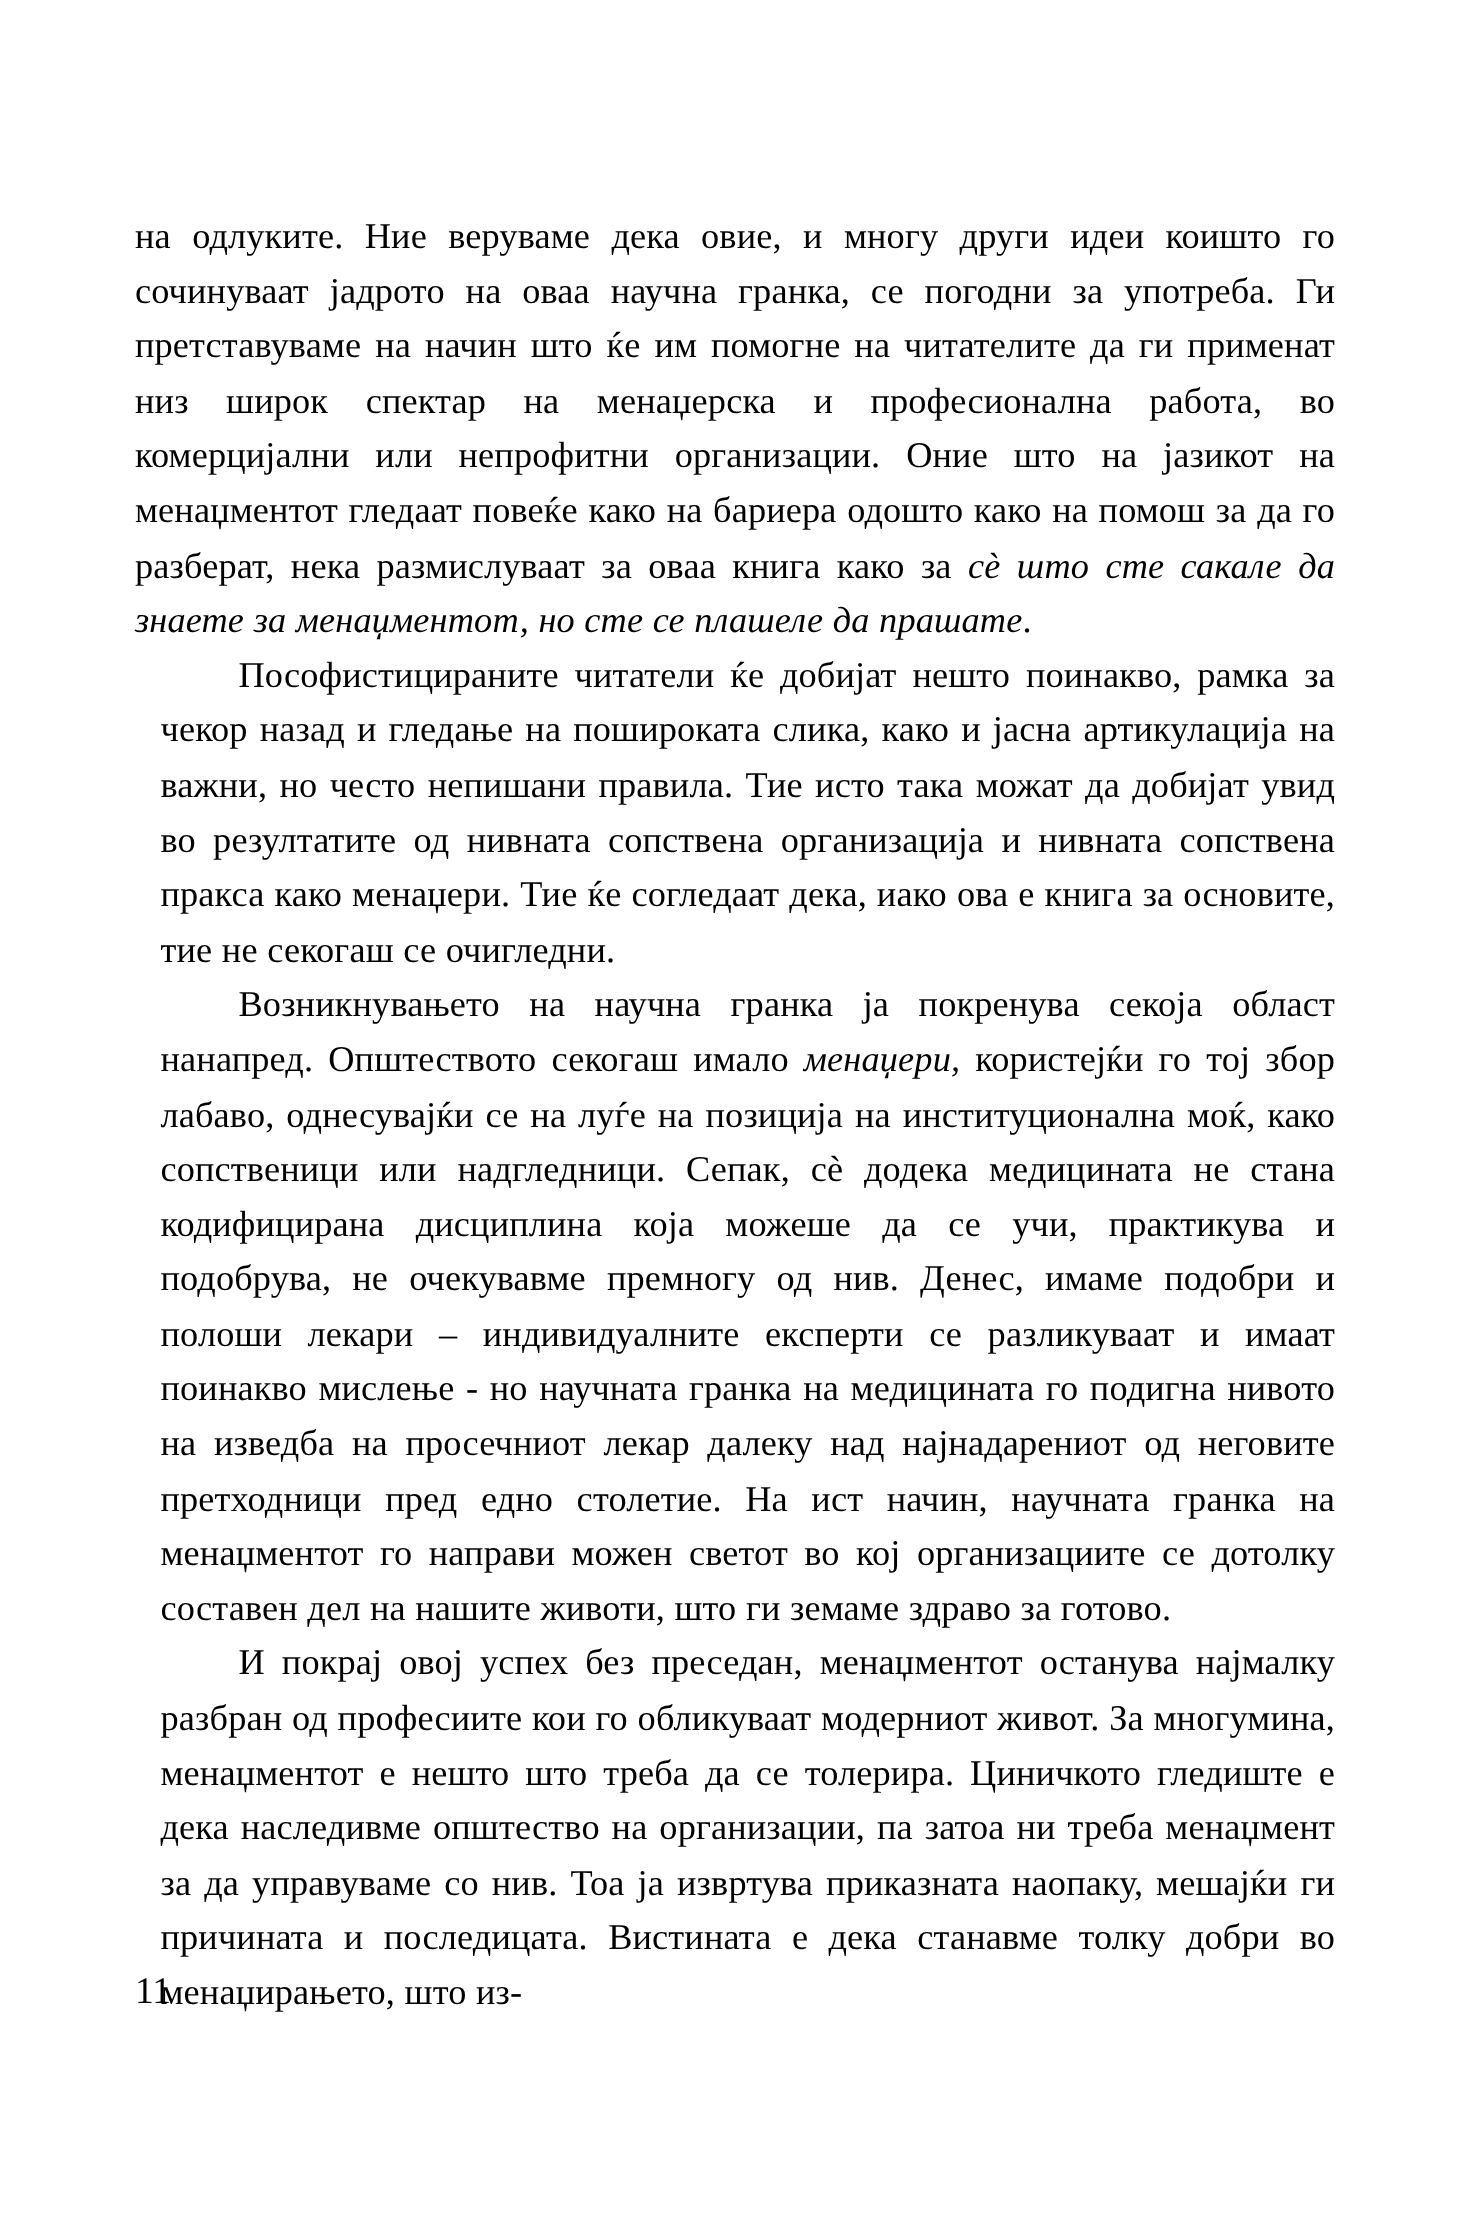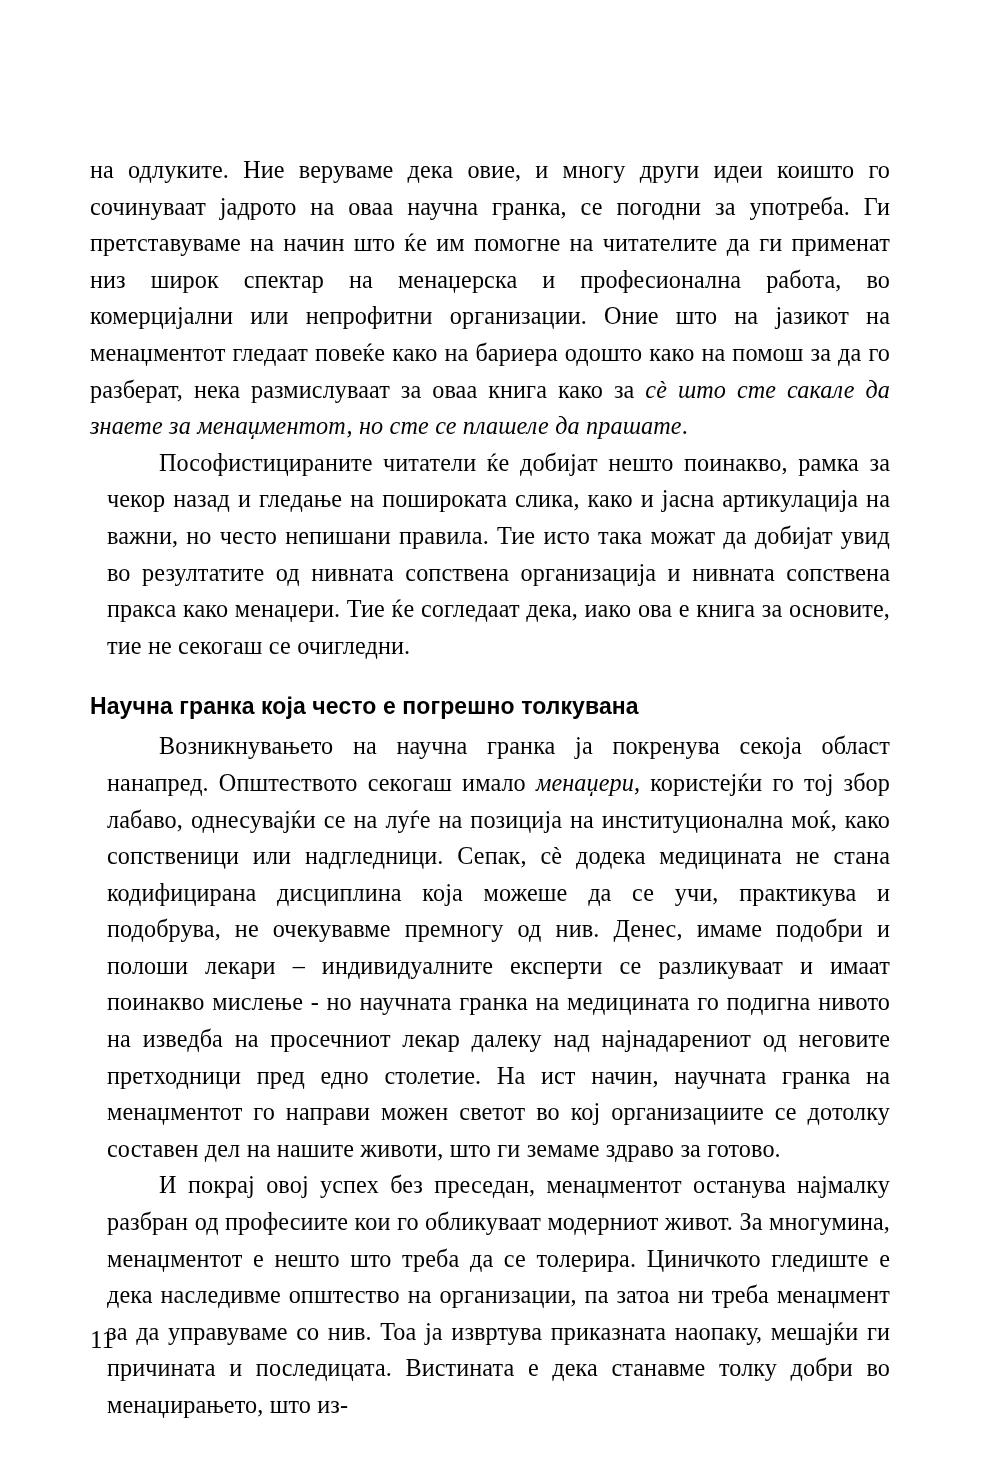--- a/index.html
+++ b/index.html
@@ -11,21 +11,21 @@
     width: 982px;
     height: 1484px;
     font-family: "Liberation Serif", serif;
     color: #000000;
     position: relative;
     overflow: hidden;
   }
   .page {
     position: absolute;
     left: 0;
-    top: 12px;
+    top: 0;
     width: 982px;
     height: 1068px;
     background: #ffffff;
   }
   .text-column {
     position: absolute;
     left: 90px;
     top: 140px;
     width: 800px;
   }
@@ -70,21 +70,20 @@
   <div class="text-column">
 
     <p class="para">
       <span>на одлуките. Ние веруваме дека овие, и многу други идеи коишто го сочинуваат јадрото на оваа научна гранка, се погодни за употреба. Ги претставуваме на начин што ќе им помогне на читателите да ги применат низ широк спектар на менаџерска и професионална работа, во комерцијални или непрофитни организации. Оние што на јазикот на менаџментот гледаат повеќе како на бариера одошто како на помош за да го разберат, нека размислуваат за оваа книга како за </span><span class="italic">сè што сте сакале да знаете за менаџментот, но сте се плашеле да прашате</span><span>.</span>
     </p>
 
     <p class="para indent">
       <span>Пософистицираните читатели ќе добијат нешто поинакво, рамка за чекор назад и гледање на пошироката слика, како и јасна артикулација на важни, но често непишани правила. Тие исто така можат да добијат увид во резултатите од нивната сопствена организација и нивната сопствена пракса како менаџери. Тие ќе согледаат дека, иако ова е книга за основите, тие не секогаш се очигледни.</span>
     </p>
 
-    <h2 class="section-heading">Научна гранка која често е погрешно толкувана</h2>
 
     <p class="para indent">
       <span>Возникнувањето на научна гранка ја покренува секоја област нанапред. Општеството секогаш имало </span><span class="italic">менаџери,</span><span> користејќи го тој збор лабаво, однесувајќи се на луѓе на позиција на институционална моќ, како сопственици или надгледници. Сепак, сè додека медицината не стана кодифицирана дисциплина која можеше да се учи, практикува и подобрува, не очекувавме премногу од нив. Денес, имаме подобри и полоши лекари – индивидуалните експерти се разликуваат и имаат поинакво мислење - но научната гранка на медицината го подигна нивото на изведба на просечниот лекар далеку над најнадарениот од неговите претходници пред едно столетие. На ист начин, научната гранка на менаџментот го направи можен светот во кој организациите се дотолку составен дел на нашите животи, што ги земаме здраво за готово.</span>
     </p>
 
     <p class="para indent">
       <span>И покрај овој успех без преседан, менаџментот останува најмалку разбран од професиите кои го обликуваат модерниот живот. За многумина, менаџментот е нешто што треба да се толерира. Циничкото гледиште е дека наследивме општество на организации, па затоа ни треба менаџмент за да управуваме со нив. Тоа ја извртува приказната наопаку, мешајќи ги причината и последицата. Вистината е дека станавме толку добри во менаџирањето, што из-</span>
     </p>
 
   </div>

